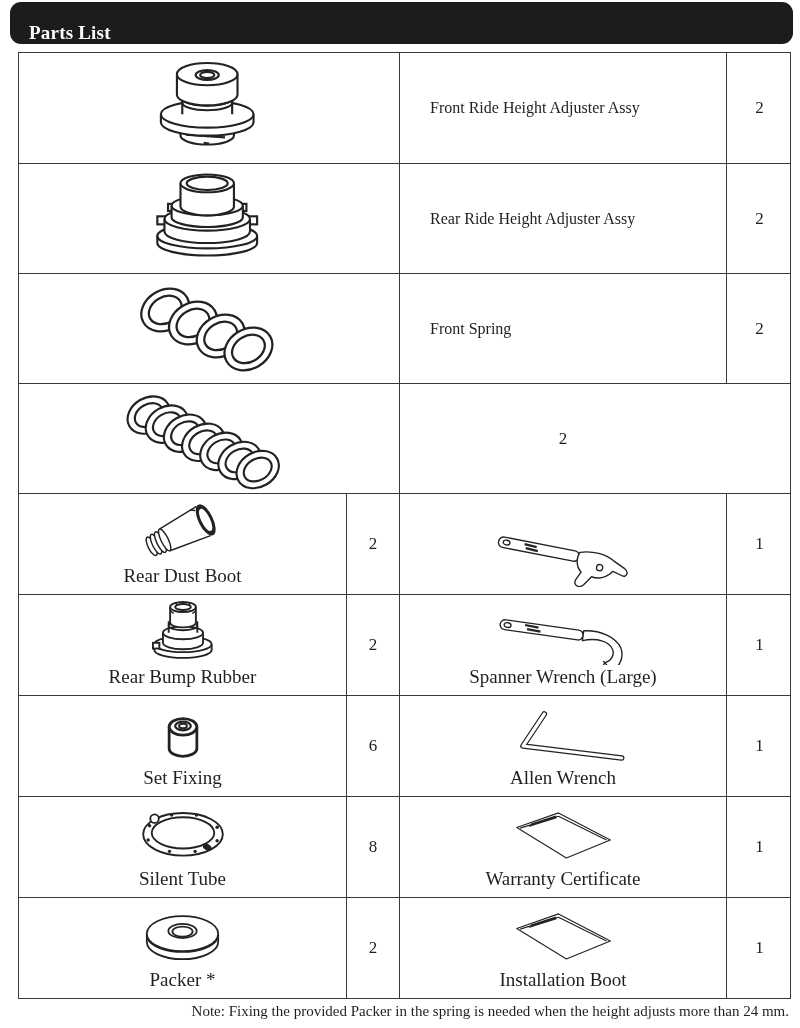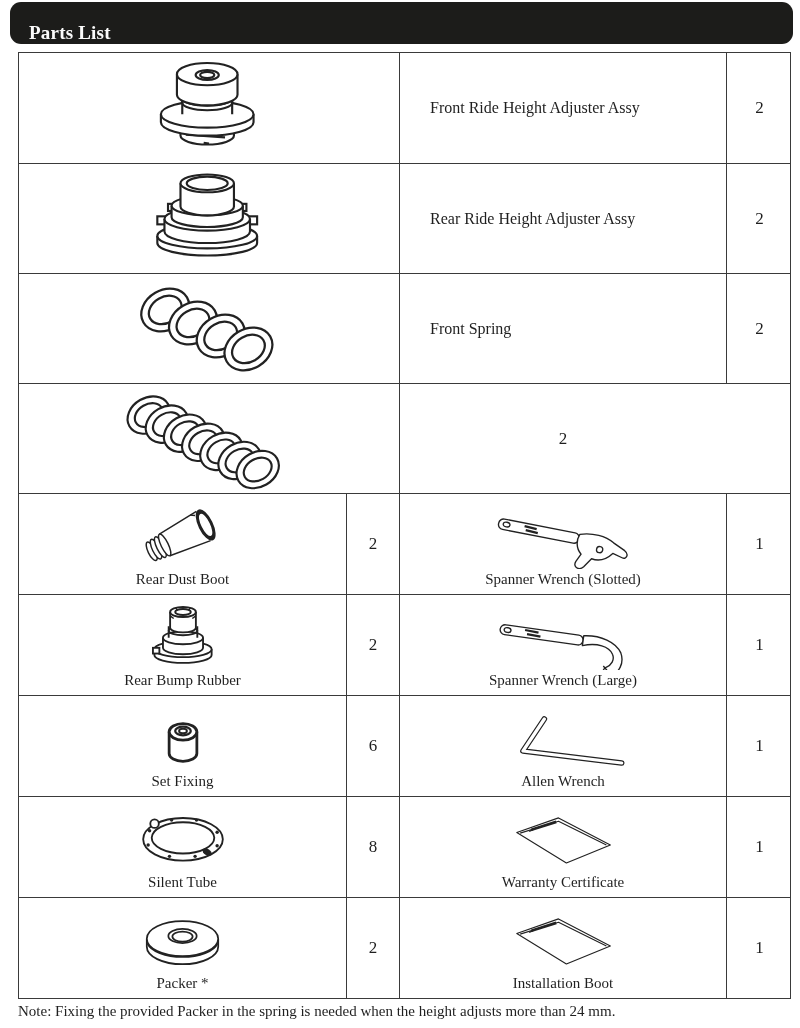--- a/index.html
+++ b/index.html
@@ -17,24 +17,24 @@
   .row:first-child { border-top:none; }
   .row.full  { grid-template-columns:380px 327px 66px; height:110px; }
   .row.split { grid-template-columns:327px 53px 327px 66px; height:101px; }
   .cell { border-left:1px solid #3a3a3a; display:flex; align-items:center; justify-content:center;
           overflow:hidden; }
   .cell:first-child { border-left:none; }
   .name-cell { justify-content:flex-start; padding-left:30px; font-size:16px; }
   .qty-cell  { font-size:17px; }
   .img-cell  { flex-direction:column; }
   .imglabel-cell { flex-direction:column; justify-content:flex-end; padding-bottom:7px; }
-  .plabel { font-size:15px; margin-top:2px; line-height:1.1; }
+  .plabel { font-size:19px; margin-top:2px; line-height:1.1; }
   svg.art { display:block; }
 
-  .note { position:absolute; left:18px; top:1003px; width:773px; text-align:left;
+  .note { position:absolute; left:18px; top:1003px; width:773px; text-align:right;
           font-size:15px; padding-right:2px; }
 </style>
 </head>
 <body>
 
 <div class="page">
 
   <div class="header-bar">
     <div class="header-title">Parts List</div>
   </div>
@@ -175,21 +175,20 @@
       <div class="cell imglabel-cell">
         <svg class="art" width="215" height="62" viewBox="0 0 250 100">
           <g transform="translate(22 18) rotate(11)" stroke="#222" stroke-width="2.2" fill="#fff" stroke-linejoin="round">
             <rect x="0" y="0" width="132" height="17" rx="8"></rect>
             <ellipse cx="13" cy="8" rx="5.5" ry="3.8"></ellipse>
             <path d="M42 5 l20 1 M45 11 l20 1" stroke-width="3.6"></path>
             <path d="M132 1 C152 -6 174 -4 188 4 L208 13 C216 17 214 27 206 25 L190 21 C182 32 170 38 158 36 L148 51 C142 59 130 55 134 45 L140 32 C130 24 128 11 132 1 Z"></path>
             <circle cx="168" cy="19" r="5"></circle>
           </g>
         </svg>
-        <div class="plabel">Spanner Wrench (Slotted)</div>
       </div>
       <div class="cell qty-cell">1</div>
     </div>
 
     <div class="row split">
       <div class="cell imglabel-cell">
         <svg class="art" width="120" height="68" viewBox="0 0 160 95">
           <g stroke="#222" stroke-width="2.6" fill="#fff">
             <path d="M40 66 L40 74 A40 11 0 0 0 120 74 L120 66"></path>
             <ellipse cx="80" cy="66" rx="40" ry="11"></ellipse>

